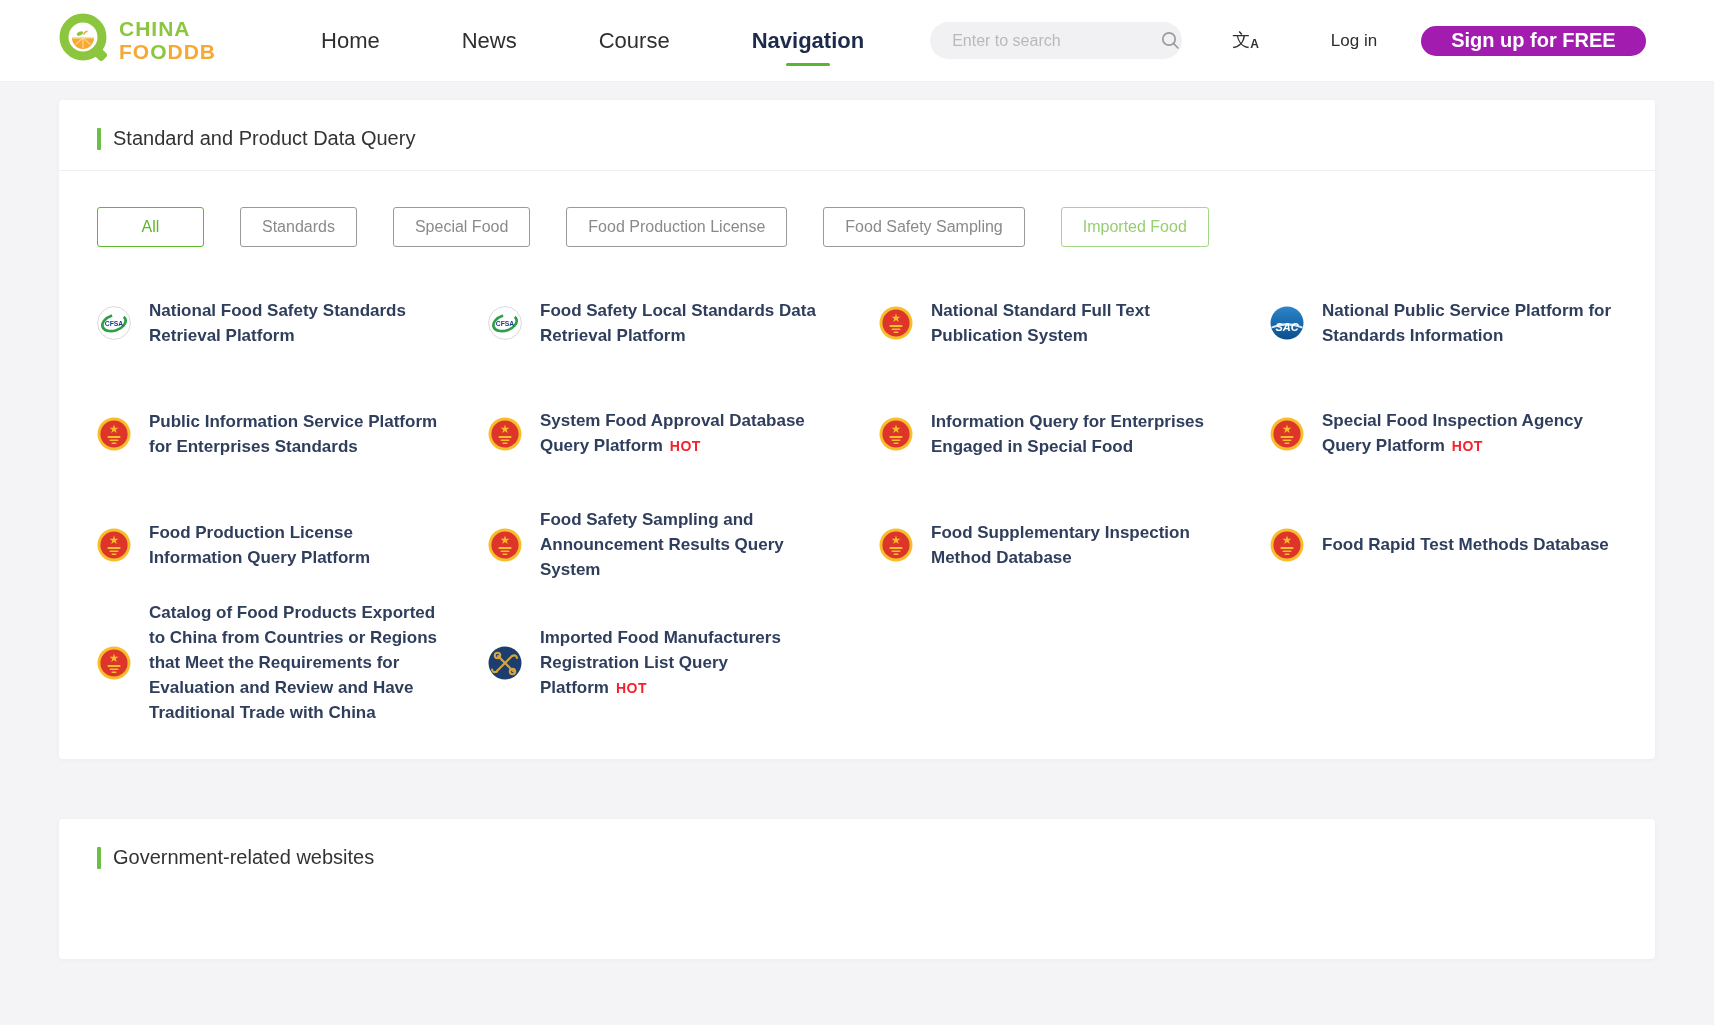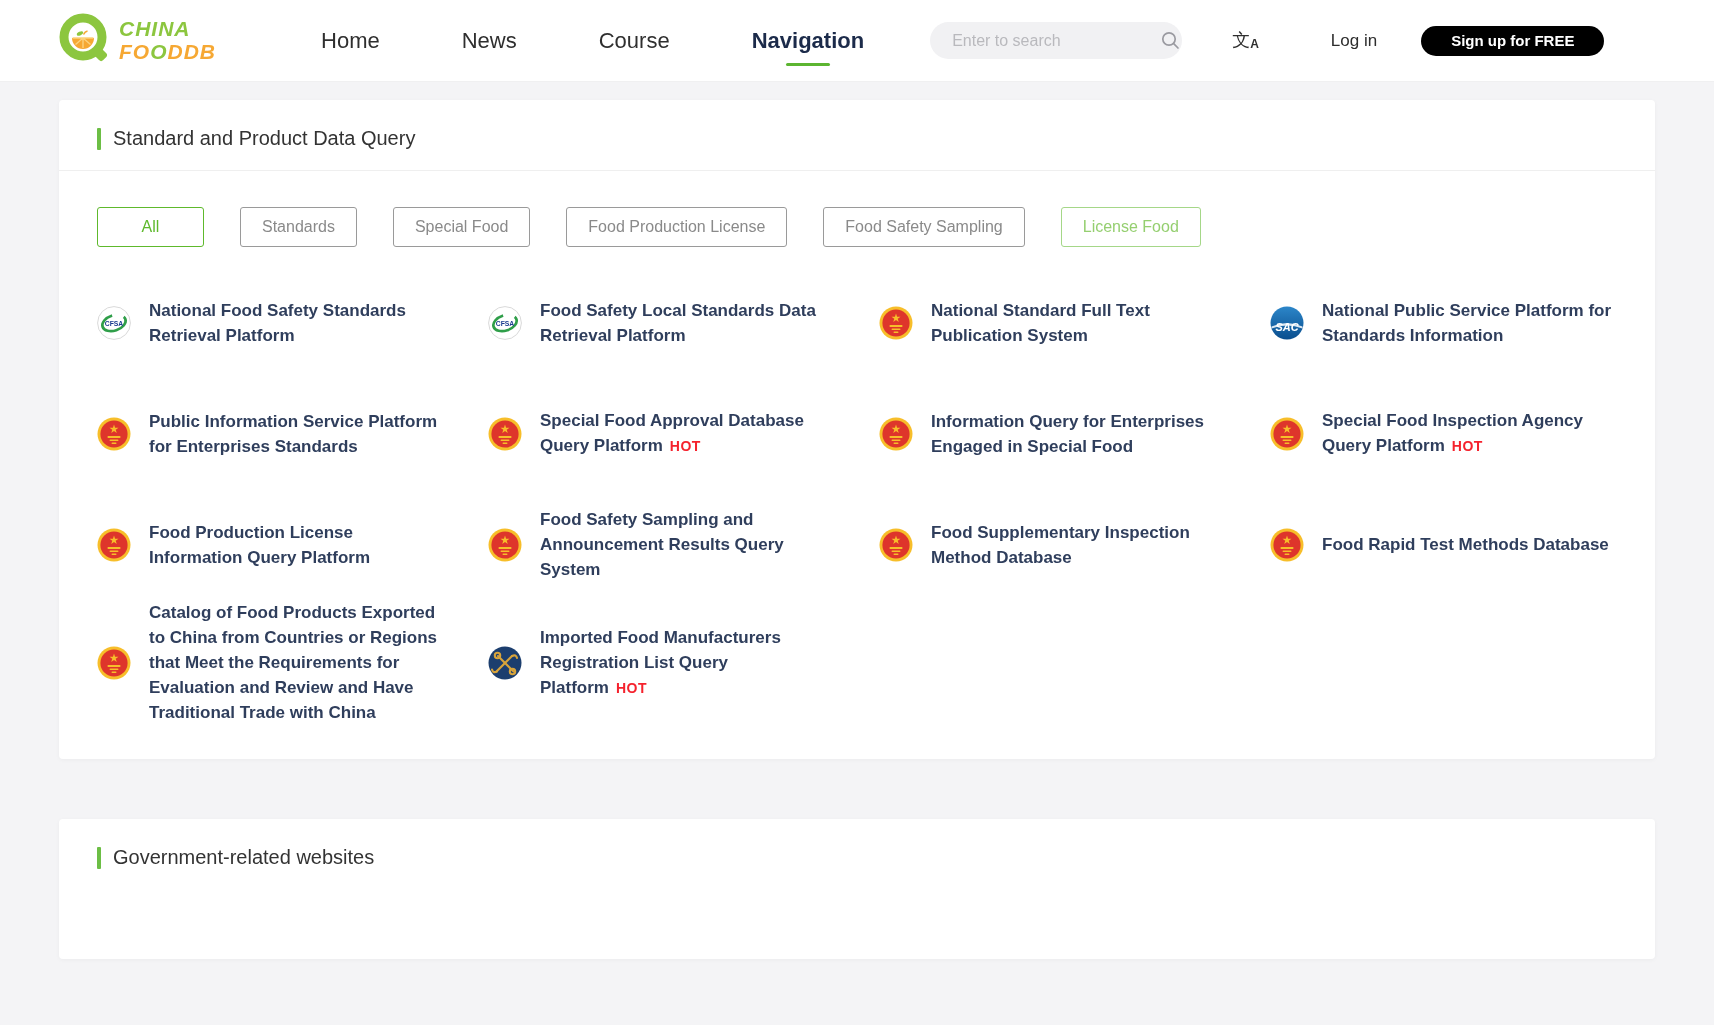--- a/index.html
+++ b/index.html
@@ -7,21 +7,21 @@
     width:1714px;height:1025px;overflow:hidden;
     background:#f4f4f6;
     font-family:"Liberation Sans","DejaVu Sans",sans-serif;
     -webkit-font-smoothing:antialiased;
   }
   
   .topbar{
     height:82px;background:#fff;display:flex;align-items:center;
     padding:0 190px 0 57px;border-bottom:1px solid #f0f0f1;box-sizing:border-box;
   }
-  .logo{display:flex;align-items:center;gap:10px;flex:0 0 auto;font-style:italic;}
+  .logo{display:flex;align-items:center;gap:10px;flex:0 0 auto;}
   .logo-text{display:flex;flex-direction:column;line-height:1.05;font-weight:bold;letter-spacing:1px;}
   .logo-line1{color:#8CC63F;font-size:21px;}
   .logo-line2{color:#F6A833;font-size:21px;}
   .logo-line2 .green-letter{color:#8CC63F;}
   .main-nav{display:flex;align-items:center;gap:82px;margin-left:105px;flex:0 0 auto;}
   .nav-link{font-size:22px;color:#2f2f2f;text-decoration:none;cursor:pointer;position:relative;padding:6px 0;}
   .nav-link.active{color:#1c2b4a;font-weight:bold;}
   .nav-link.active::after{
     content:"";display:block;width:44px;height:3px;background:#5cb531;
     border-radius:2px;margin:9px auto 0;position:absolute;left:50%;transform:translateX(-50%);
@@ -34,21 +34,21 @@
     flex:1;border:none;outline:none;background:transparent;font-size:16px;color:#555;
     font-family:"Liberation Sans","DejaVu Sans",sans-serif;
   }
   .search-box input::placeholder{color:#b9b9bd;}
   .search-icon{display:flex;align-items:center;cursor:pointer;}
   .translate{margin-left:50px;font-size:18px;color:#2f2f2f;cursor:pointer;display:flex;align-items:flex-start;line-height:1;flex:0 0 auto;}
   .translate .t2{font-size:12px;font-weight:bold;margin-top:7px;}
   .login{margin-left:72px;font-size:17px;color:#2d2d2d;cursor:pointer;text-decoration:none;flex:0 0 auto;}
   .signup-btn{
     margin-left:44px;height:30px;padding:0 30px;border:none;border-radius:19px;
-    background:#000000;color:#fff;font-size:15px;font-weight:bold;cursor:pointer;flex:0 0 auto;
+    background:#a21caf;color:#fff;font-size:20px;font-weight:bold;cursor:pointer;flex:0 0 auto;
     font-family:"Liberation Sans","DejaVu Sans",sans-serif;
   }
   
   .card{
     background:#fff;margin:0 59px;border-radius:4px;
     box-shadow:0 1px 4px rgba(0,0,0,0.04);
   }
   .card-query{margin-top:18px;padding-bottom:34px;}
   .card-gov{margin-top:60px;height:140px;}
   .section-header{display:flex;align-items:center;padding:27px 38px 20px;}
@@ -129,21 +129,21 @@
       <span class="green-bar"></span>
       <span class="section-title">Standard and Product Data Query</span>
     </div>
     <div class="divider"></div>
     <div class="tabs">
         <button class="tab active">All</button>
         <button class="tab">Standards</button>
         <button class="tab">Special Food</button>
         <button class="tab">Food Production License</button>
         <button class="tab">Food Safety Sampling</button>
-        <button class="tab highlight">License Food</button>
+        <button class="tab highlight">Imported Food</button>
       </div>
     <div class="grid">
         <div class="grid-item">
     <span class="item-icon">
             <svg width="34" height="34" viewBox="0 0 34 34">
               <circle cx="17" cy="17" r="16.4" fill="#fff" stroke="#d9d9d9" stroke-width="1"></circle>
               <ellipse cx="17" cy="17" rx="12" ry="7.6" fill="none" stroke="#2F9E49" stroke-width="2.7" transform="rotate(-18 17 17)" stroke-dasharray="47 12"></ellipse>
               <text x="17" y="19.6" font-size="6.8" font-weight="bold" fill="#1B3C8F" text-anchor="middle" font-family="Liberation Sans, sans-serif">CFSA</text>
             </svg>
           </span>
@@ -205,21 +205,21 @@
     <span class="item-icon">
             <svg width="34" height="34" viewBox="0 0 34 34">
               <circle cx="17" cy="17" r="16.5" fill="#F7BE2A"></circle>
               <circle cx="17" cy="17" r="13.6" fill="#DE352B"></circle>
               <path d="M17 7.5l1.06 3.27h3.44l-2.78 2.02 1.06 3.27L17 14.04l-2.78 2.02 1.06-3.27-2.78-2.02h3.44z" fill="#F7BE2A"></path>
               <rect x="10.5" y="19" width="13" height="2" rx="0.8" fill="#F7BE2A"></rect>
               <rect x="12.5" y="22.4" width="9" height="1.7" rx="0.8" fill="#F7BE2A"></rect>
               <rect x="14.5" y="25.4" width="5" height="1.5" rx="0.7" fill="#F7BE2A"></rect>
             </svg>
           </span>
-    <span class="item-text"><span class="item-title">Special Food Approval Database Query Platform</span><span class="hot">HOT</span></span>
+    <span class="item-text"><span class="item-title">System Food Approval Database Query Platform</span><span class="hot">HOT</span></span>
   </div>
         <div class="grid-item">
     <span class="item-icon">
             <svg width="34" height="34" viewBox="0 0 34 34">
               <circle cx="17" cy="17" r="16.5" fill="#F7BE2A"></circle>
               <circle cx="17" cy="17" r="13.6" fill="#DE352B"></circle>
               <path d="M17 7.5l1.06 3.27h3.44l-2.78 2.02 1.06 3.27L17 14.04l-2.78 2.02 1.06-3.27-2.78-2.02h3.44z" fill="#F7BE2A"></path>
               <rect x="10.5" y="19" width="13" height="2" rx="0.8" fill="#F7BE2A"></rect>
               <rect x="12.5" y="22.4" width="9" height="1.7" rx="0.8" fill="#F7BE2A"></rect>
               <rect x="14.5" y="25.4" width="5" height="1.5" rx="0.7" fill="#F7BE2A"></rect>

